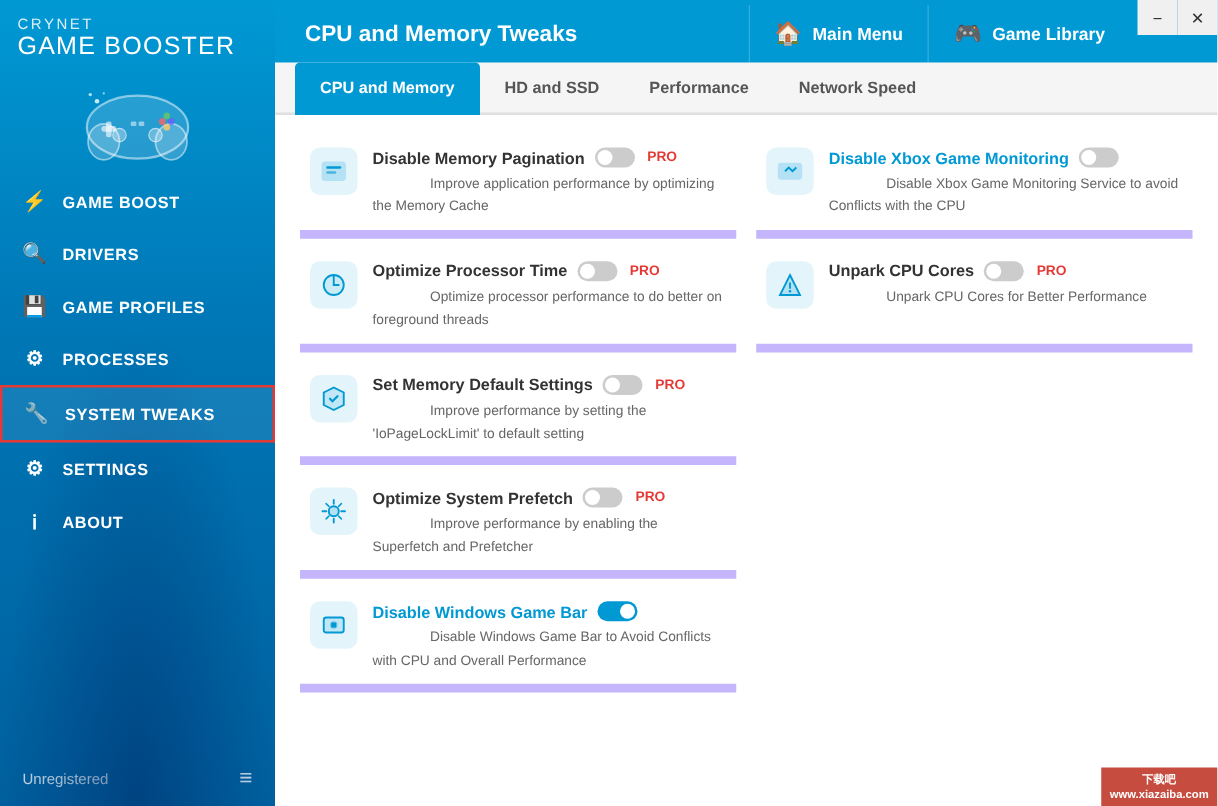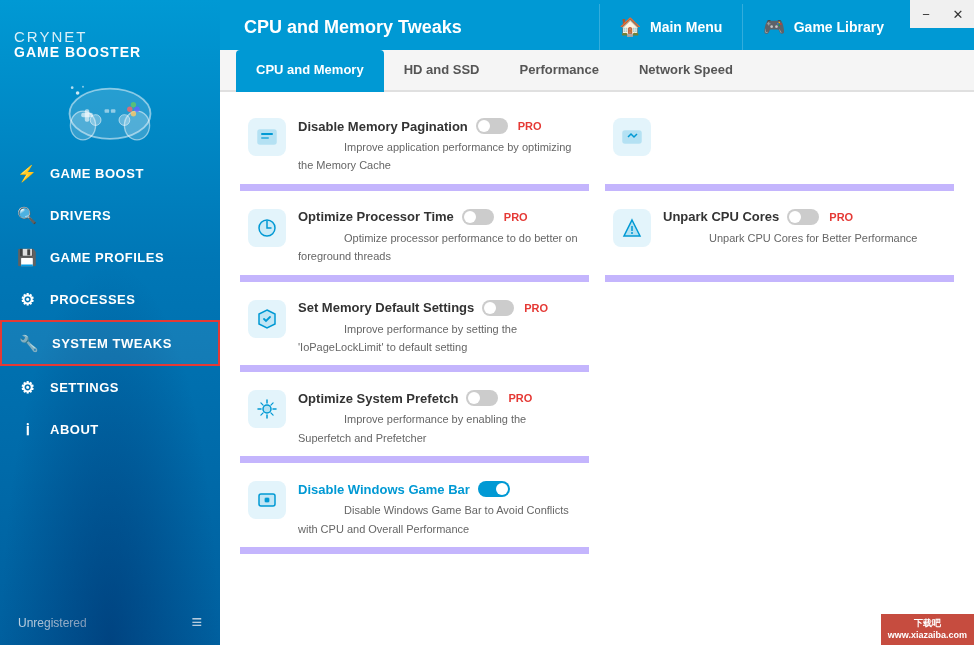--- a/index.html
+++ b/index.html
@@ -22,29 +22,28 @@
       background: radial-gradient(ellipse at 50% 100%, rgba(0,40,100,0.5) 0%, transparent 70%);
       pointer-events: none;
     }
     .sidebar-logo {
       padding: 12px 14px 8px;
       display: flex;
       flex-direction: column;
       align-items: flex-start;
     }
     .logo-brand {
-      font-size: 15px;
+      font-size: 12px;
       color: #fff;
       letter-spacing: 2px;
       opacity: 0.85;
-      margin-top: 16px;
     }
     .logo-title {
-      font-size: 14px;
-      font-weight: 700;
+      font-size: 20px;
+      font-weight: 400;
       color: #fff;
       letter-spacing: 1px;
       line-height: 1.1;
     }
     .logo-controller {
       margin: 4px auto 6px;
       display: flex;
       justify-content: center;
       width: 100%;
     }
@@ -420,20 +419,31 @@
             </div>
           </div>
 
           <div class="tweak-item">
             <div class="tweak-icon">
               <svg width="22" height="22" viewBox="0 0 22 22" fill="none">
                 <rect x="2" y="5" width="18" height="12" rx="2" fill="#0099d4" opacity="0.2" stroke="#0099d4" stroke-width="1.5"></rect>
                 <path d="M7 11 L10 8 L13 11 L16 8" stroke="#0099d4" stroke-width="1.5" fill="none"></path>
               </svg>
             </div>
+            <div class="tweak-body">
+              <div class="tweak-header">
+                <span class="tweak-name blue">Disable Xbox Game Monitoring</span>
+                <div class="toggle">
+                  <div class="toggle-track">
+                    <div class="toggle-thumb"></div>
+                  </div>
+                </div>
+              </div>
+              <span class="tweak-desc">Disable Xbox Game Monitoring Service to avoid Conflicts with the CPU</span>
+            </div>
           </div>
 
           <div class="tweak-item">
             <div class="tweak-icon">
               <svg width="22" height="22" viewBox="0 0 22 22" fill="none">
                 <circle cx="11" cy="11" r="8" stroke="#0099d4" stroke-width="1.5" fill="#0099d4" fill-opacity="0.1"></circle>
                 <path d="M11 4 L11 11 L15 11" stroke="#0099d4" stroke-width="1.5" stroke-linecap="round"></path>
               </svg>
             </div>
             <div class="tweak-body">

